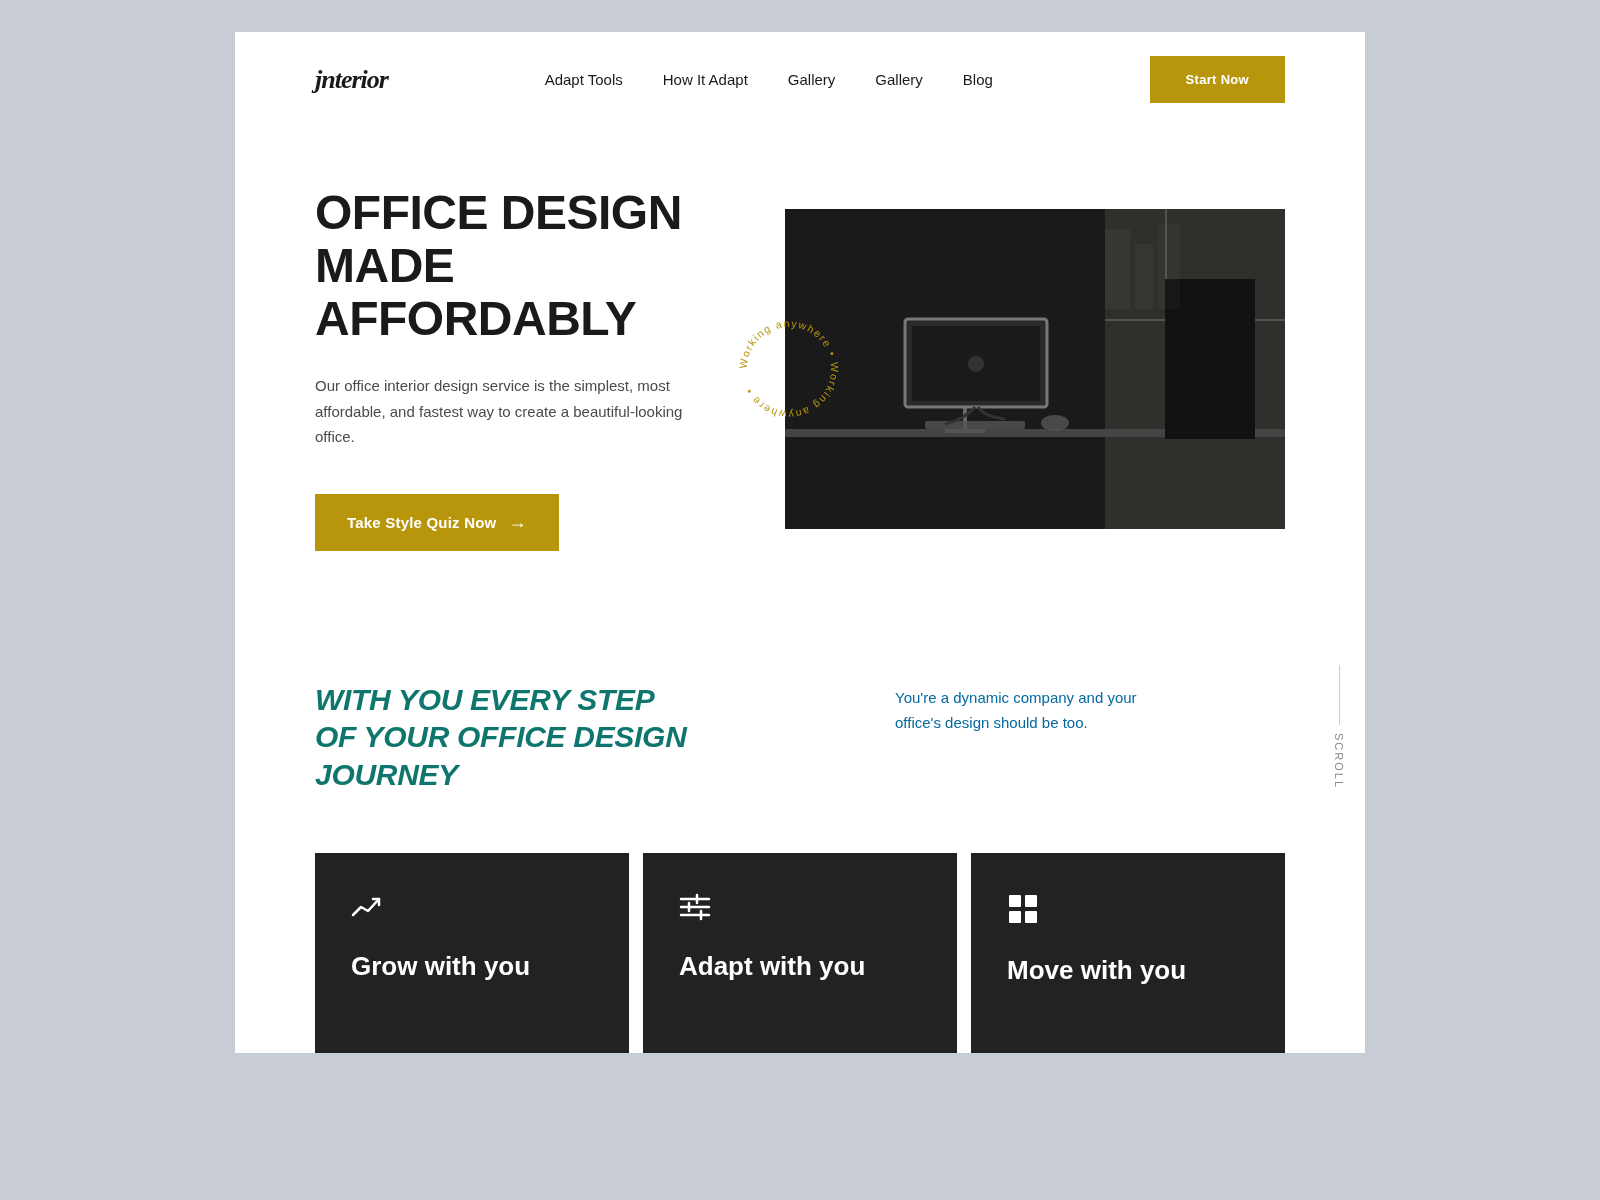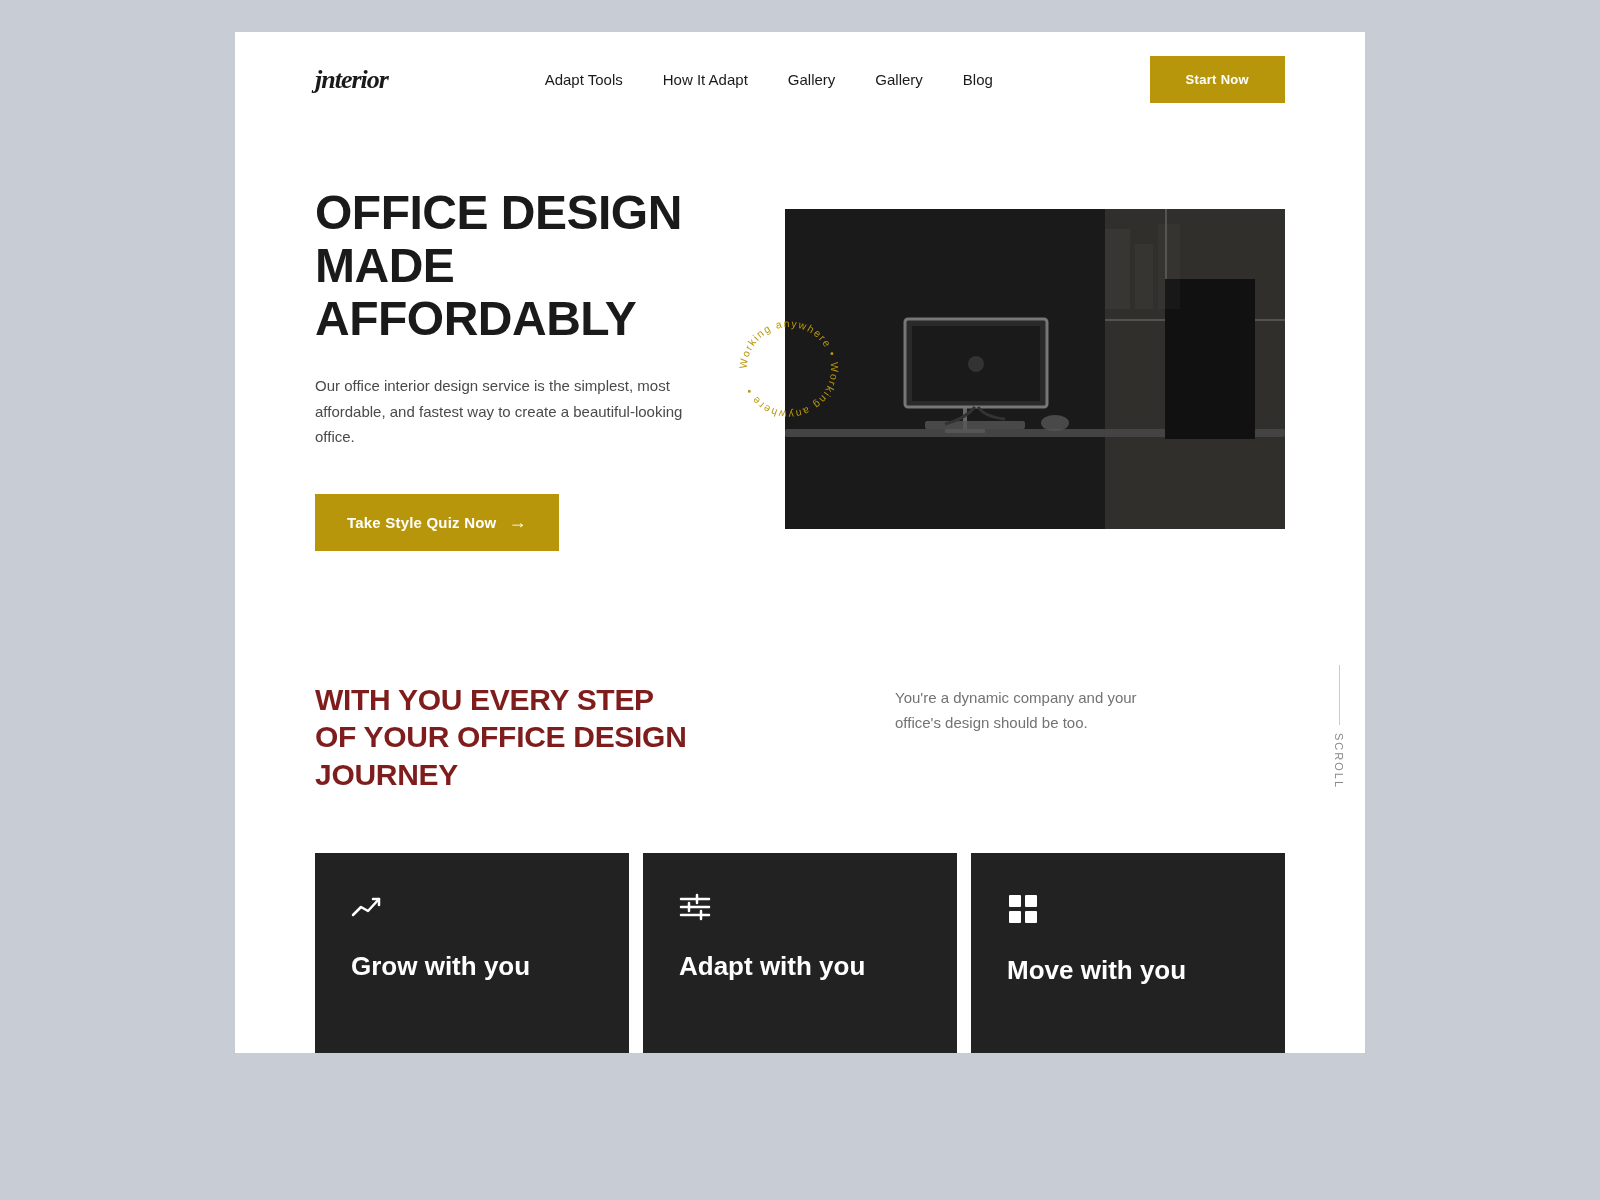--- a/index.html
+++ b/index.html
@@ -170,35 +170,36 @@
       position: relative;
     }
 
     .journey-left {
       flex: 0 0 500px;
     }
 
     .journey-title {
       font-size: 30px;
       font-weight: 900;
-      color: #7f1d1d;
+      color: #0f766e;
       line-height: 1.25;
       text-transform: uppercase;
       letter-spacing: -0.3px;
+      font-style: italic;
     }
 
     .journey-right {
       flex: 1;
       padding-left: 80px;
       padding-top: 4px;
     }
 
     .journey-desc {
       font-size: 15px;
-      color: #737373;
+      color: #0369a1;
       line-height: 1.7;
       max-width: 280px;
     }
 
     .scroll-indicator {
       position: absolute;
       right: 20px;
       top: 50%;
       transform: translateY(-50%);
       display: flex;

